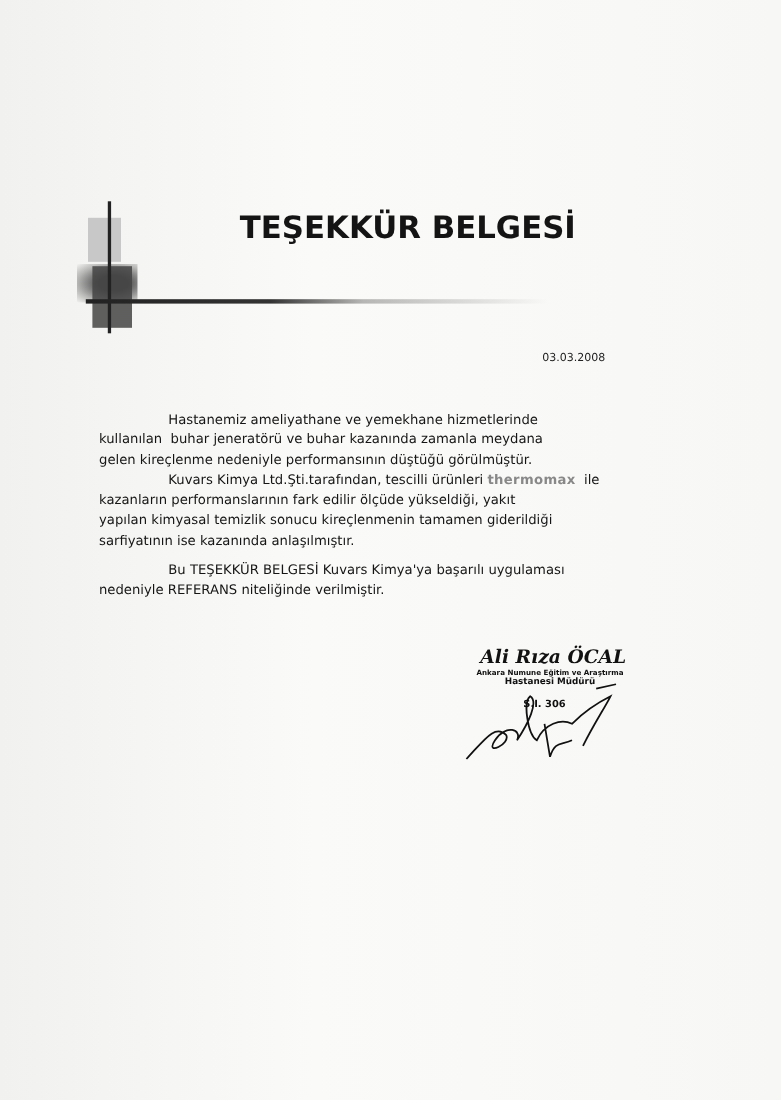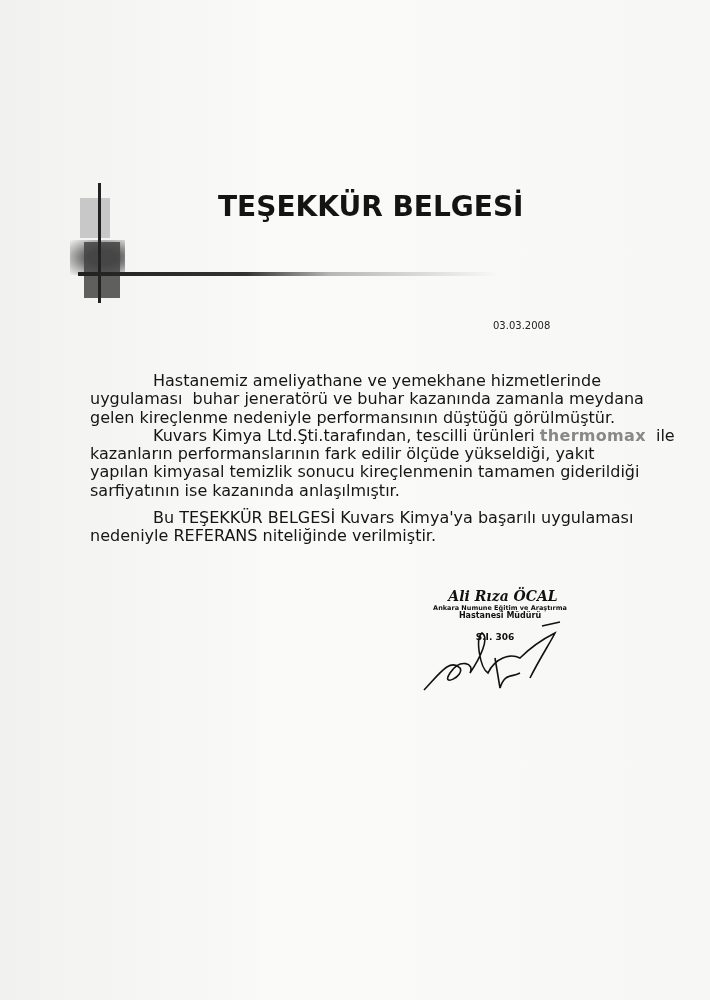--- a/index.html
+++ b/index.html
@@ -15,28 +15,28 @@
   }
   .deco { position:absolute; left:60px; top:180px; width:500px; height:130px; }
   .deco .vline { position:absolute; left:38px; top:3px; width:3px; height:120px; background:#222; }
   .deco .gray1 { position:absolute; left:20px; top:18px; width:30px; height:40px; background:#c8c8c8; }
   .deco .gray2 { position:absolute; left:10px; top:60px; width:55px; height:35px; background:radial-gradient(ellipse at 60% 50%, #555 30%, rgba(120,120,120,0.5) 70%, transparent 100%); }
   .deco .dark { position:absolute; left:24px; top:62px; width:36px; height:56px; background:#444; opacity:0.85; }
   .deco .hline { position:absolute; left:18px; top:92px; width:420px; height:4px; background:linear-gradient(90deg,#222 0%,#333 40%,rgba(80,80,80,0.4) 60%,rgba(200,200,200,0) 100%); }
   .date { position:absolute; left:493px; top:320px; font-size:10px; color:#222; }
   .body {
     position:absolute; left:136px; top:372px; width:470px;
-    font-size:16px; line-height:18.3px; color:#151515;
+    font-size:12px; line-height:18.3px; color:#151515;
   }
   .body p { margin:0; white-space:pre; }
   .indent { padding-left:17px; }
   .gap { margin-top:9px !important; }
   .brand { color:#888; font-weight:bold; letter-spacing:0.3px; }
   .sig { position:absolute; left:420px; top:588px; width:150px; height:110px; text-align:center; }
-  .sig .name { font-family:"DejaVu Serif", serif; font-style:italic; font-weight:bold; font-size:14px; margin-left:16px; }
+  .sig .name { font-family:"DejaVu Serif", serif; font-style:italic; font-weight:bold; font-size:17px; margin-left:16px; }
   .sig .line { font-size:6.5px; font-weight:bold; line-height:8px; margin-left:10px; }
   .sig .code { font-size:9px; font-weight:bold; margin-left:0px;margin-top:12px; }
   .sig svg { position:absolute; left:0; top:30px; }
 </style>
 </head>
 <body>
 
 <div class="page">
   <div class="deco">
     <div class="gray1"></div>
@@ -44,21 +44,21 @@
     <div class="dark"></div>
     <div class="vline"></div>
     <div class="hline"></div>
   </div>
 
   <div class="title">TEŞEKKÜR BELGESİ</div>
   <div class="date">03.03.2008</div>
 
   <div class="body">
     <p class="indent">Hastanemiz ameliyathane ve yemekhane hizmetlerinde</p>
-    <p style="margin-left:-46px">uygulaması  buhar jeneratörü ve buhar kazanında zamanla meydana</p>
+    <p style="margin-left:-46px">kullanılan  buhar jeneratörü ve buhar kazanında zamanla meydana</p>
     <p style="margin-left:-46px">gelen kireçlenme nedeniyle performansının düştüğü görülmüştür.</p>
     <p class="indent"><span>Kuvars Kimya Ltd.Şti.tarafından, tescilli ürünleri </span><span class="brand">thermomax</span><span>  ile</span></p>
     <p style="margin-left:-46px">kazanların performanslarının fark edilir ölçüde yükseldiği, yakıt</p>
     <p style="margin-left:-46px">yapılan kimyasal temizlik sonucu kireçlenmenin tamamen giderildiği</p>
     <p style="margin-left:-46px">sarfiyatının ise kazanında anlaşılmıştır.</p>
     <p class="indent gap">Bu TEŞEKKÜR BELGESİ Kuvars Kimya'ya başarılı uygulaması</p>
     <p style="margin-left:-46px">nedeniyle REFERANS niteliğinde verilmiştir.</p>
   </div>
 
   <div class="sig">

